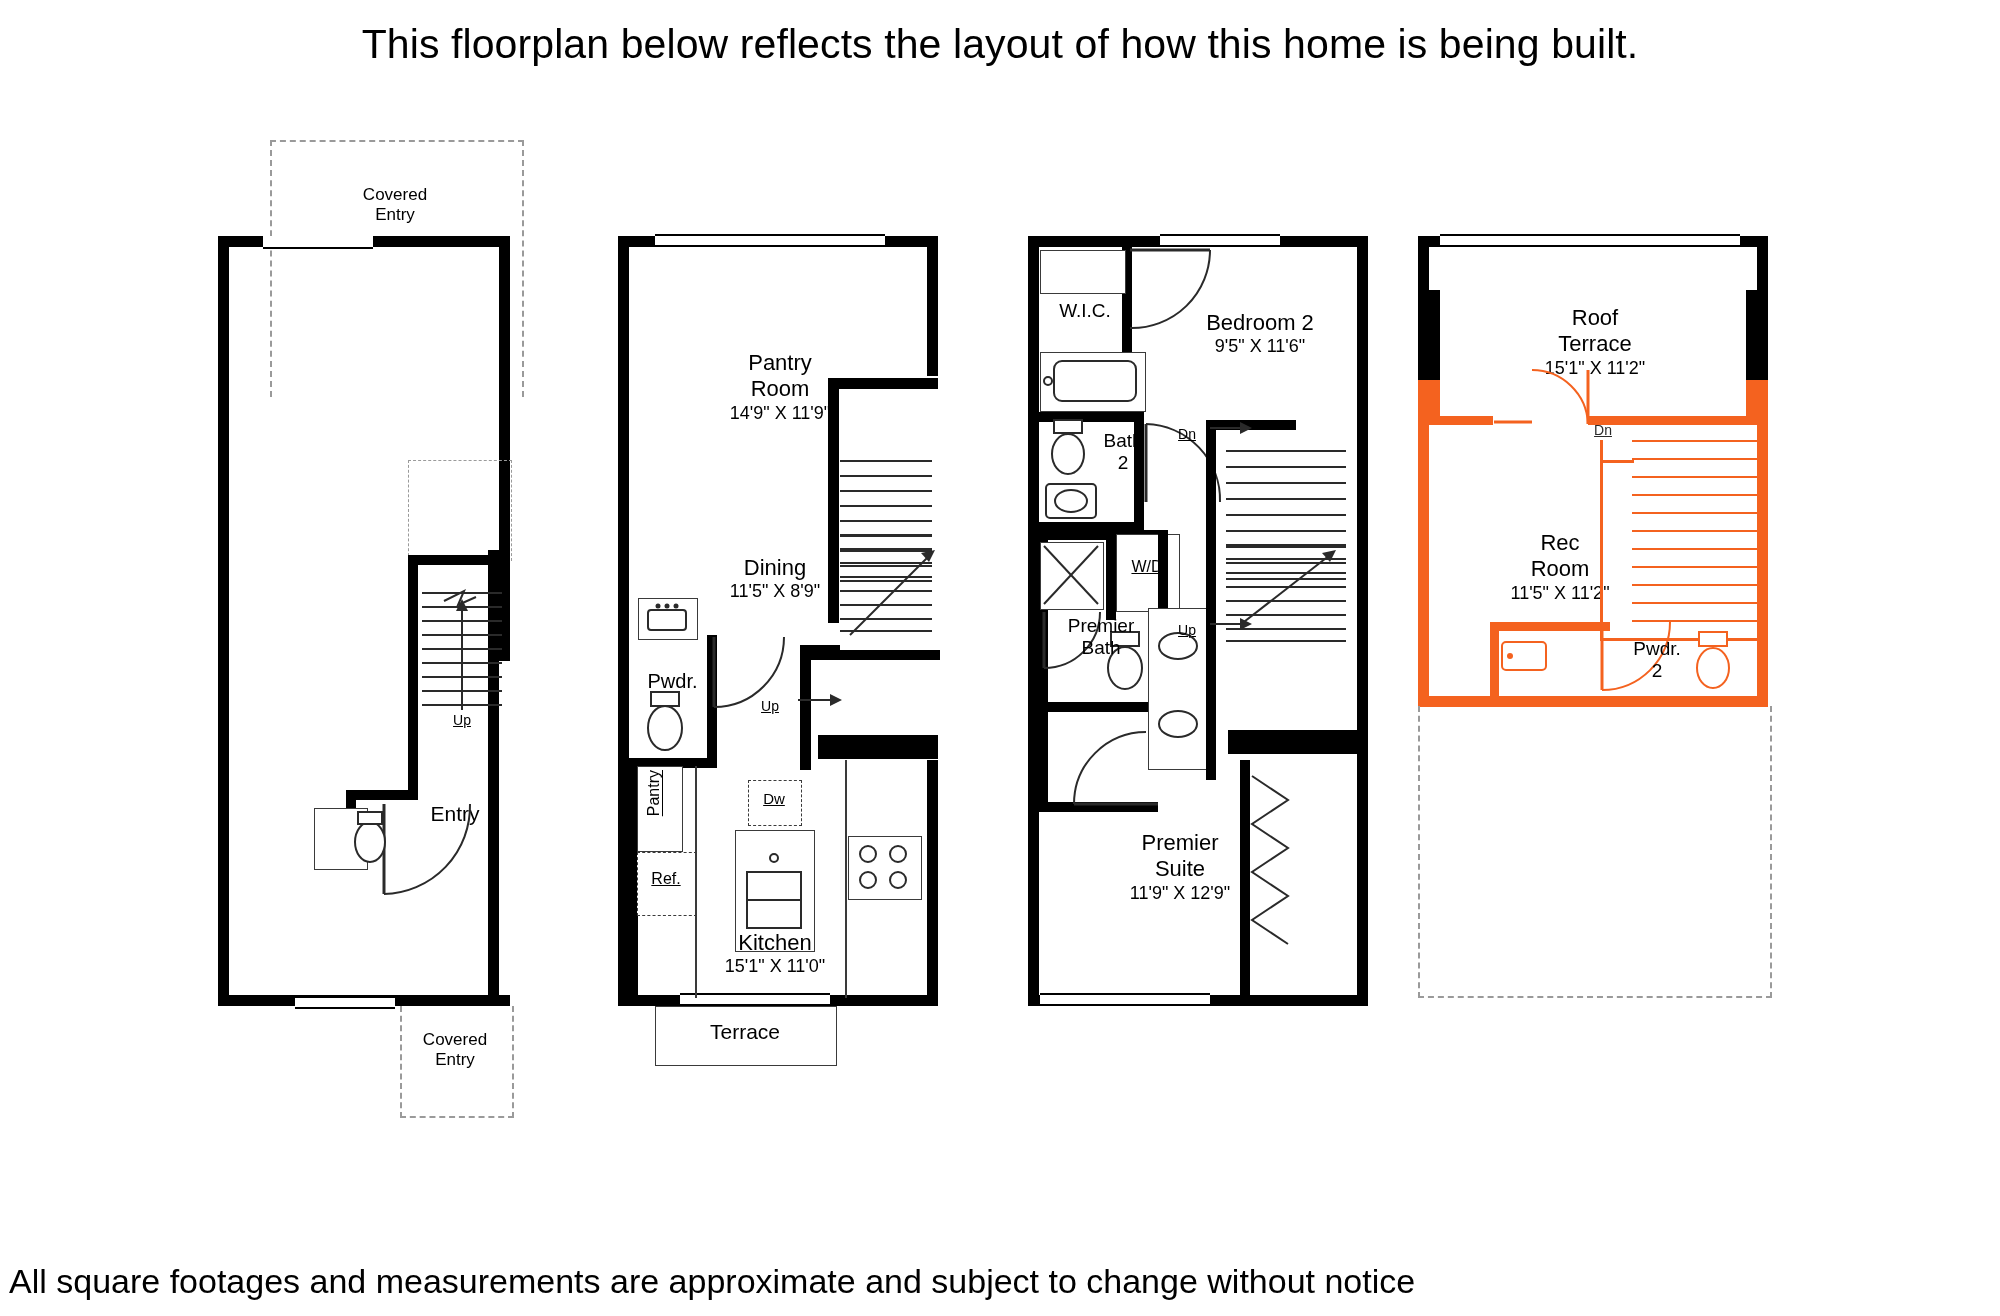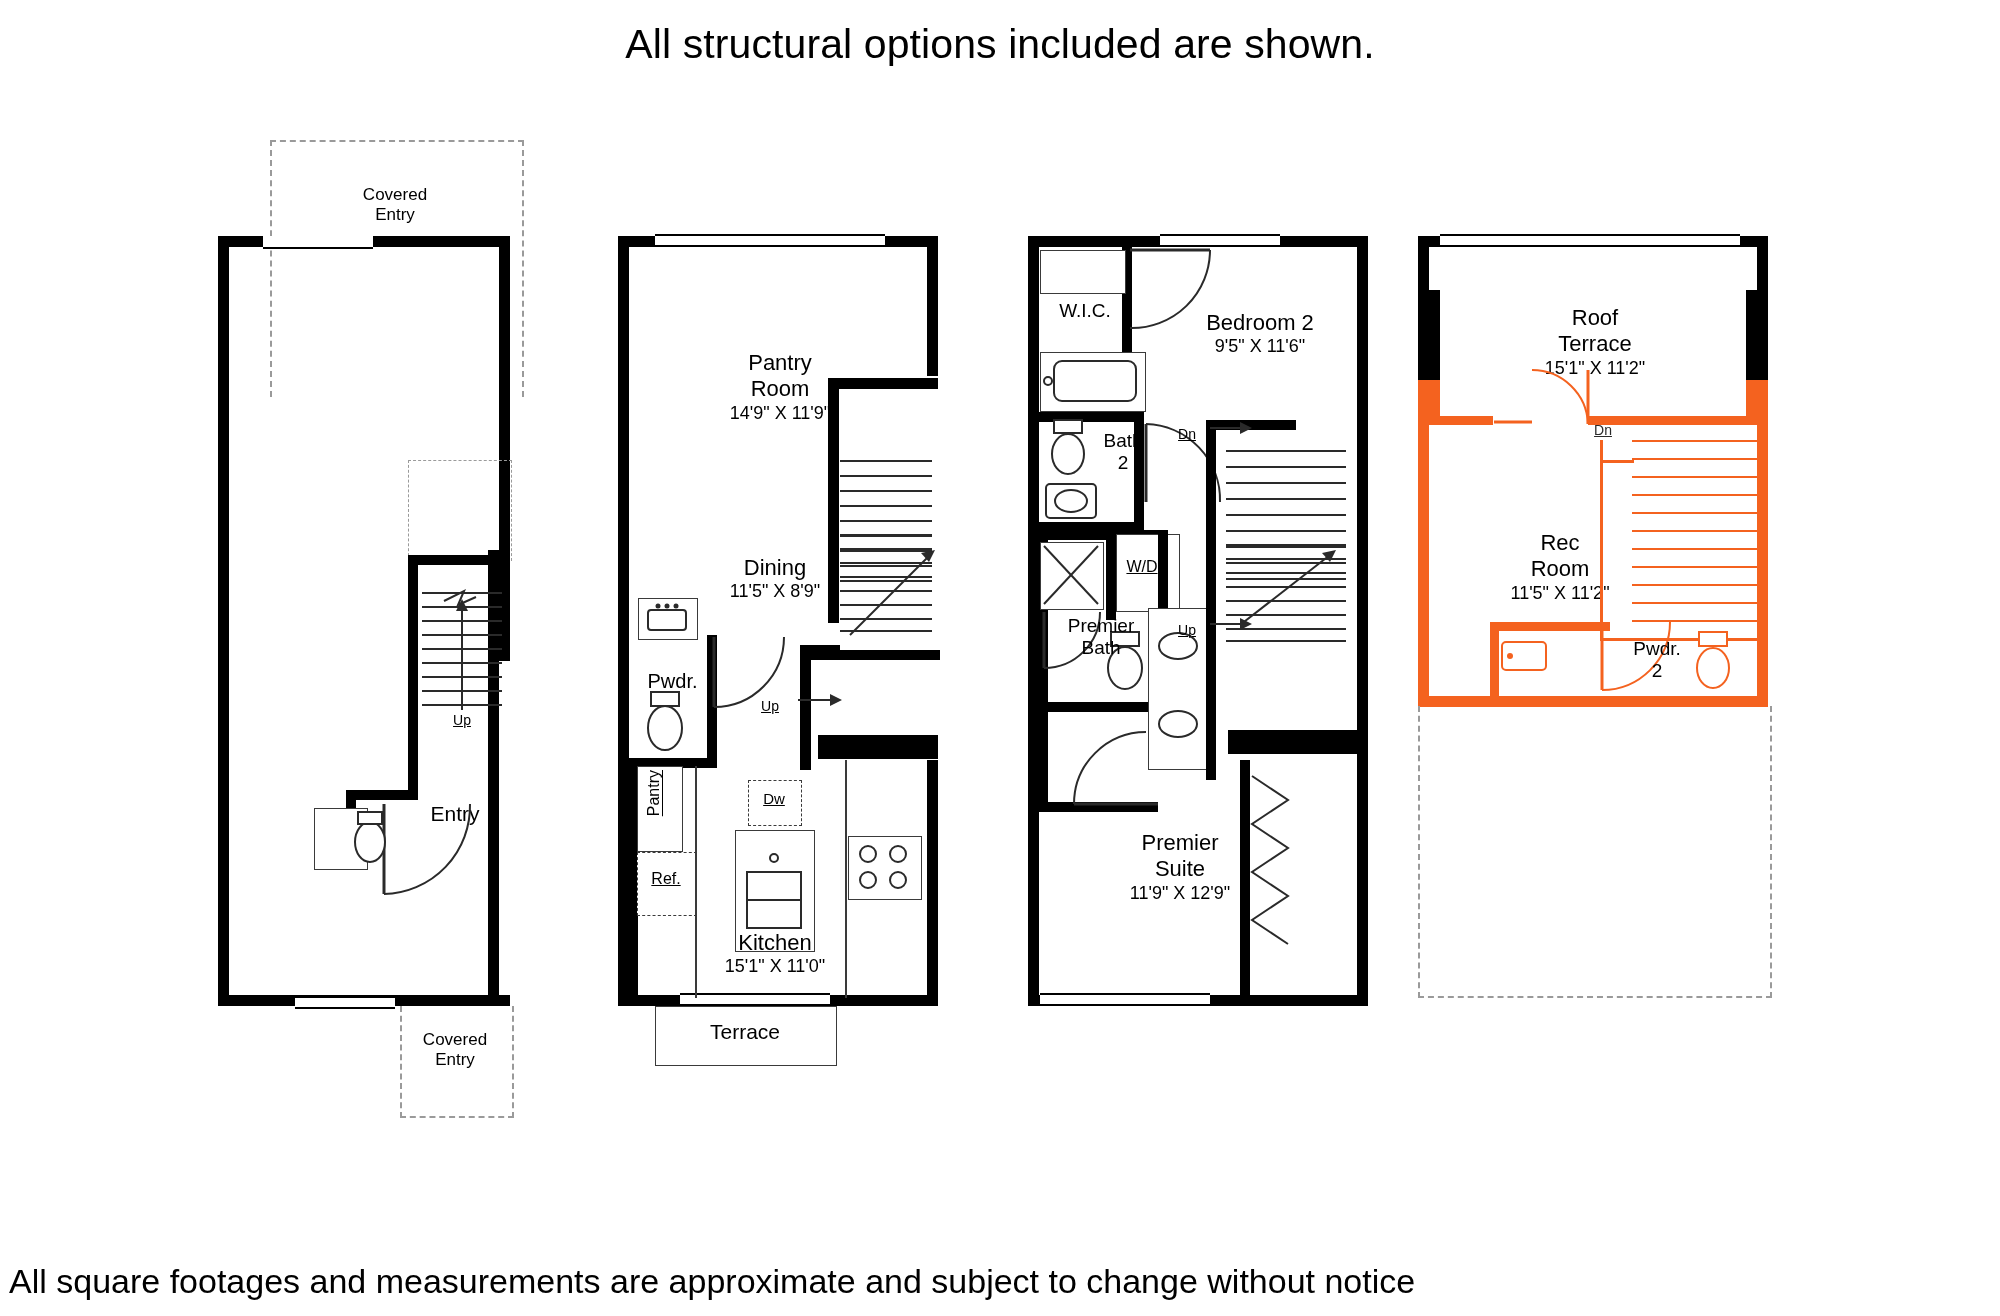--- a/index.html
+++ b/index.html
@@ -28,21 +28,21 @@
   .stair{position:absolute;}
   .stair i{position:absolute;left:0;right:0;height:2px;background:#2a2a2a;}
   .ostair i{background:#f4621f;}
   .vrt{writing-mode:vertical-rl;transform:rotate(180deg);}
   svg{position:absolute;overflow:visible;}
 </style>
 </head>
 <body>
 
 <div class="header">
-  <div>All structural options included are shown.</div>
+  <div>This floorplan below reflects the layout of how this home is being built.</div>
 </div>
 
 <div class="plan" style="left:200px;top:130px;width:400px;height:1020px;">
 
   <div class="dash" style="left:70px;top:10px;width:250px;height:255px;border-bottom:none;"></div>
   <div class="sm" style="left:95px;top:55px;width:200px;">
     <div>Covered</div>
     <div>Entry</div>
   </div>
 
@@ -269,21 +269,21 @@
   <div class="boxthin" style="left:30px;top:412px;width:62px;height:66px;"></div>
   <svg style="left:32px;top:414px;width:58px;height:62px;">
     <line x1="2" y1="2" x2="56" y2="60" stroke="#2a2a2a" stroke-width="2"></line>
     <line x1="56" y1="2" x2="2" y2="60" stroke="#2a2a2a" stroke-width="2"></line>
   </svg>
   <svg style="left:32px;top:480px;width:64px;height:64px;">
     <path d="M2,2 L2,58" stroke="#2a2a2a" stroke-width="3"></path>
     <path d="M2,58 A56,56 0 0 0 58,2" stroke="#2a2a2a" stroke-width="2" fill="none"></path>
   </svg>
   <div class="boxthin" style="left:106px;top:404px;width:62px;height:76px;"></div>
-  <div class="xs" style="left:106px;top:428px;width:52px;font-size:16px;">W/D</div>
+  <div class="xs" style="left:106px;top:428px;width:62px;font-size:16px;">W/D</div>
   <svg style="left:92px;top:500px;width:46px;height:62px;">
     <ellipse cx="23" cy="38" rx="17" ry="21" stroke="#2a2a2a" stroke-width="2" fill="#fff"></ellipse>
     <rect x="9" y="2" width="28" height="14" stroke="#2a2a2a" stroke-width="2" fill="#fff"></rect>
   </svg>
   <div class="wall" style="left:148px;top:400px;width:10px;height:180px;"></div>
 
   <div class="wall" style="left:28px;top:572px;width:130px;height:10px;"></div>
   <div class="wall" style="left:28px;top:572px;width:10px;height:110px;"></div>
   <div class="sm" style="left:36px;top:485px;width:110px;font-size:19px;">
     <div>Premier</div>

